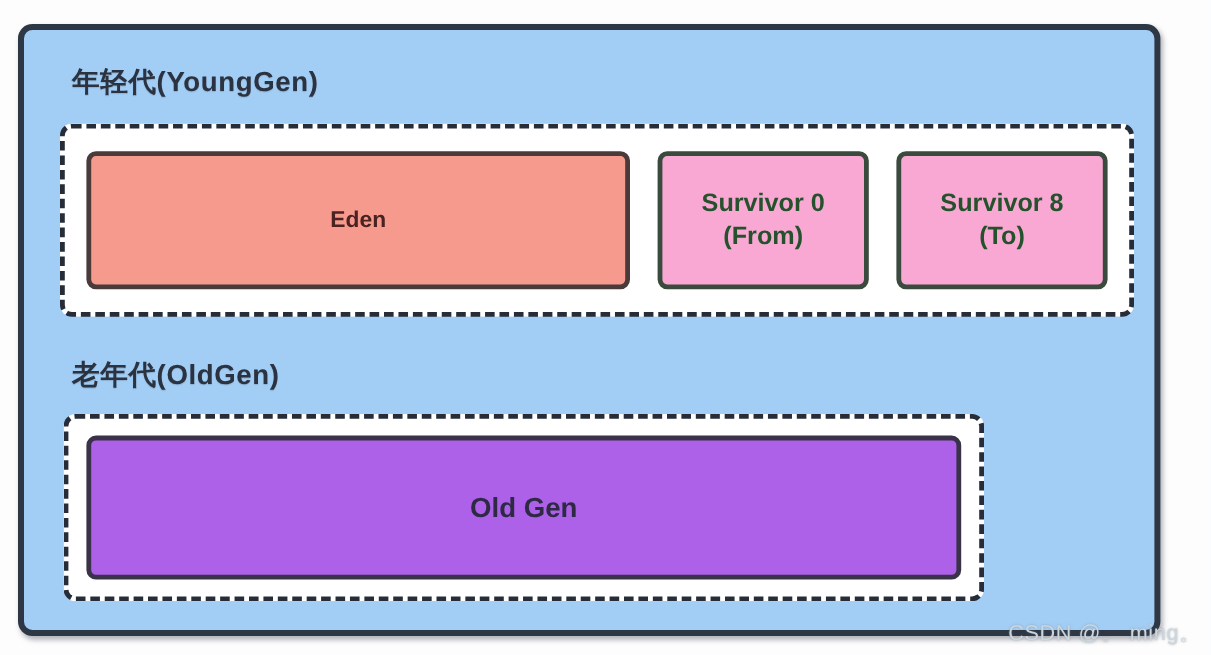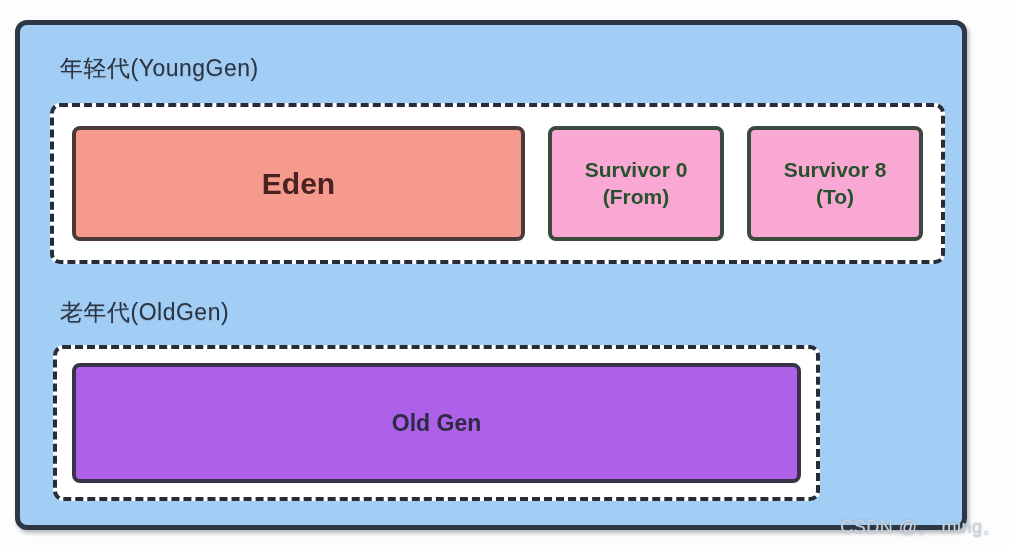--- a/index.html
+++ b/index.html
@@ -26,21 +26,21 @@
     background: #a2cef6;
     border: 5px solid #2e3744;
     border-radius: 12px;
     box-shadow: 2px 3px 4px rgba(40,50,70,0.35);
   }
   .gen-label {
     position: absolute;
     left: 40px;
     color: #2b3240;
     font-size: 23px;
-    font-weight: normal;
+    font-weight: bold;
     letter-spacing: 0.5px;
     text-shadow: 0 1px 1px rgba(0,0,0,0.15);
   }
   .young-label { top: 28px; }
   .old-label   { top: 272px; }
   .dashed-box {
     position: absolute;
     box-sizing: border-box;
     background: #ffffff;
     border: 4px dashed #262c38;
@@ -72,21 +72,21 @@
     align-items: center;
     justify-content: center;
     font-weight: bold;
     text-align: center;
     line-height: 1.25;
   }
   .eden {
     flex: 1 1 auto;
     background: #f79a8e;
     color: #4b2222;
-    font-size: 30px;
+    font-size: 19px;
     border-color: #4a3a3a;
   }
   .survivor {
     flex: 0 0 176px;
     background: #f9a8d4;
     color: #25522c;
     font-size: 21px;
     border-color: #3a4a3c;
   }
   .oldgen {

